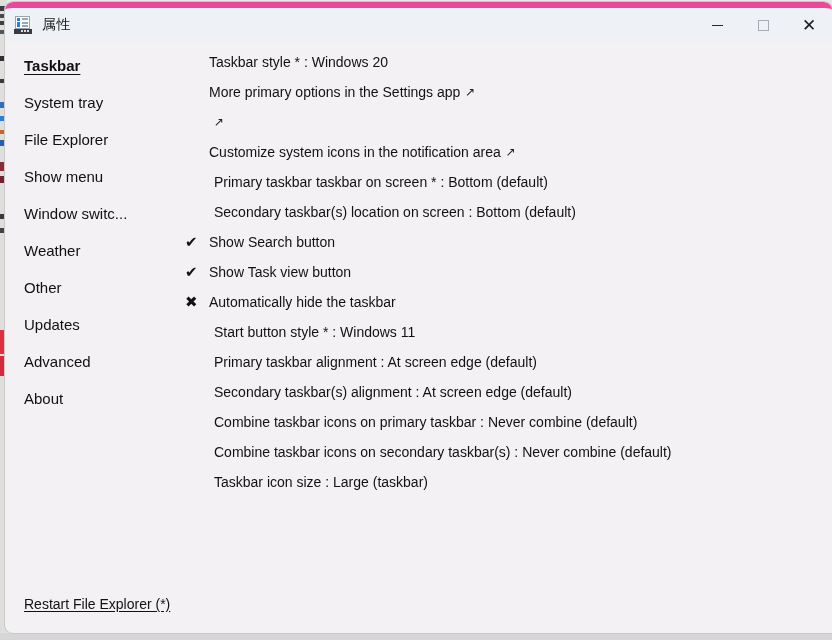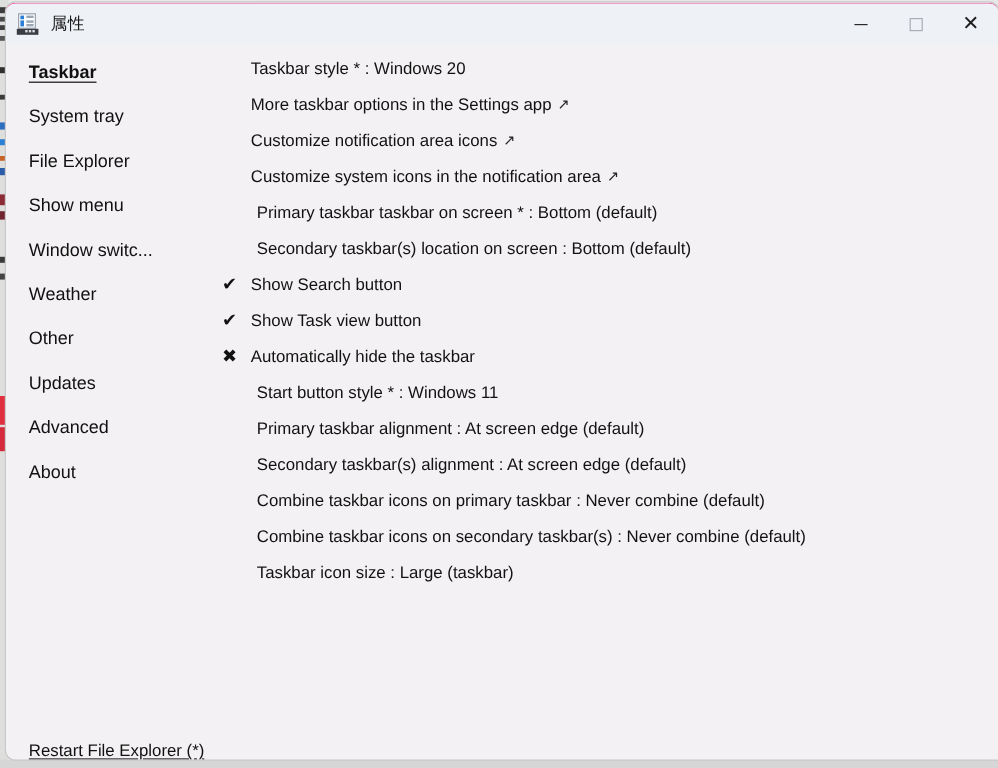--- a/index.html
+++ b/index.html
@@ -39,21 +39,21 @@
     box-shadow: 0 0 0 1px #c9c9c9;
     overflow: hidden;
     z-index: 2;
   }
 
   
   #titlebar {
     position: relative;
     height: 34px;
     background: #eef1f6;
-    border-top: 1px solid #ec4899;
+    border-top: 6px solid #ec4899;
     border-top-left-radius: 8px;
     border-top-right-radius: 8px;
     display: flex;
     align-items: center;
   }
   #app-icon {
     width: 18px; height: 18px;
     margin-left: 9px;
     position: relative;
     flex: none;
@@ -167,21 +167,21 @@
     margin-left: 5px;
     font-size: 12px;
     color: #222;
     font-family: "DejaVu Sans", sans-serif;
   }
 
   
   #footer {
     position: absolute;
     left: 19px;
-    bottom: 0;
+    bottom: 21px;
     font-size: 14px;
   }
   #footer .flink {
     color: #111;
     text-decoration: underline;
     text-underline-offset: 2px;
     cursor: pointer;
   }
 
   
@@ -281,26 +281,25 @@
         </div>
       </div>
 
     <div id="content">
         <div class="row">
           <span class="mark"></span>
           <span class="rtext">Taskbar style * : Windows 20</span>
         </div>
         <div class="row">
           <span class="mark"></span>
-          <span class="rtext">More taskbar options in the Settings app</span>
+          <span class="rtext">More primary options in the Settings app</span>
           <span class="ext">↗</span>
         </div>
         <div class="row">
           <span class="mark"></span>
-          <span class="rtext">Customize notification area icons</span>
           <span class="ext">↗</span>
         </div>
         <div class="row">
           <span class="mark"></span>
           <span class="rtext">Customize system icons in the notification area</span>
           <span class="ext">↗</span>
         </div>
         <div class="row indent">
           <span class="rtext">Primary taskbar taskbar on screen * : Bottom (default)</span>
         </div>

